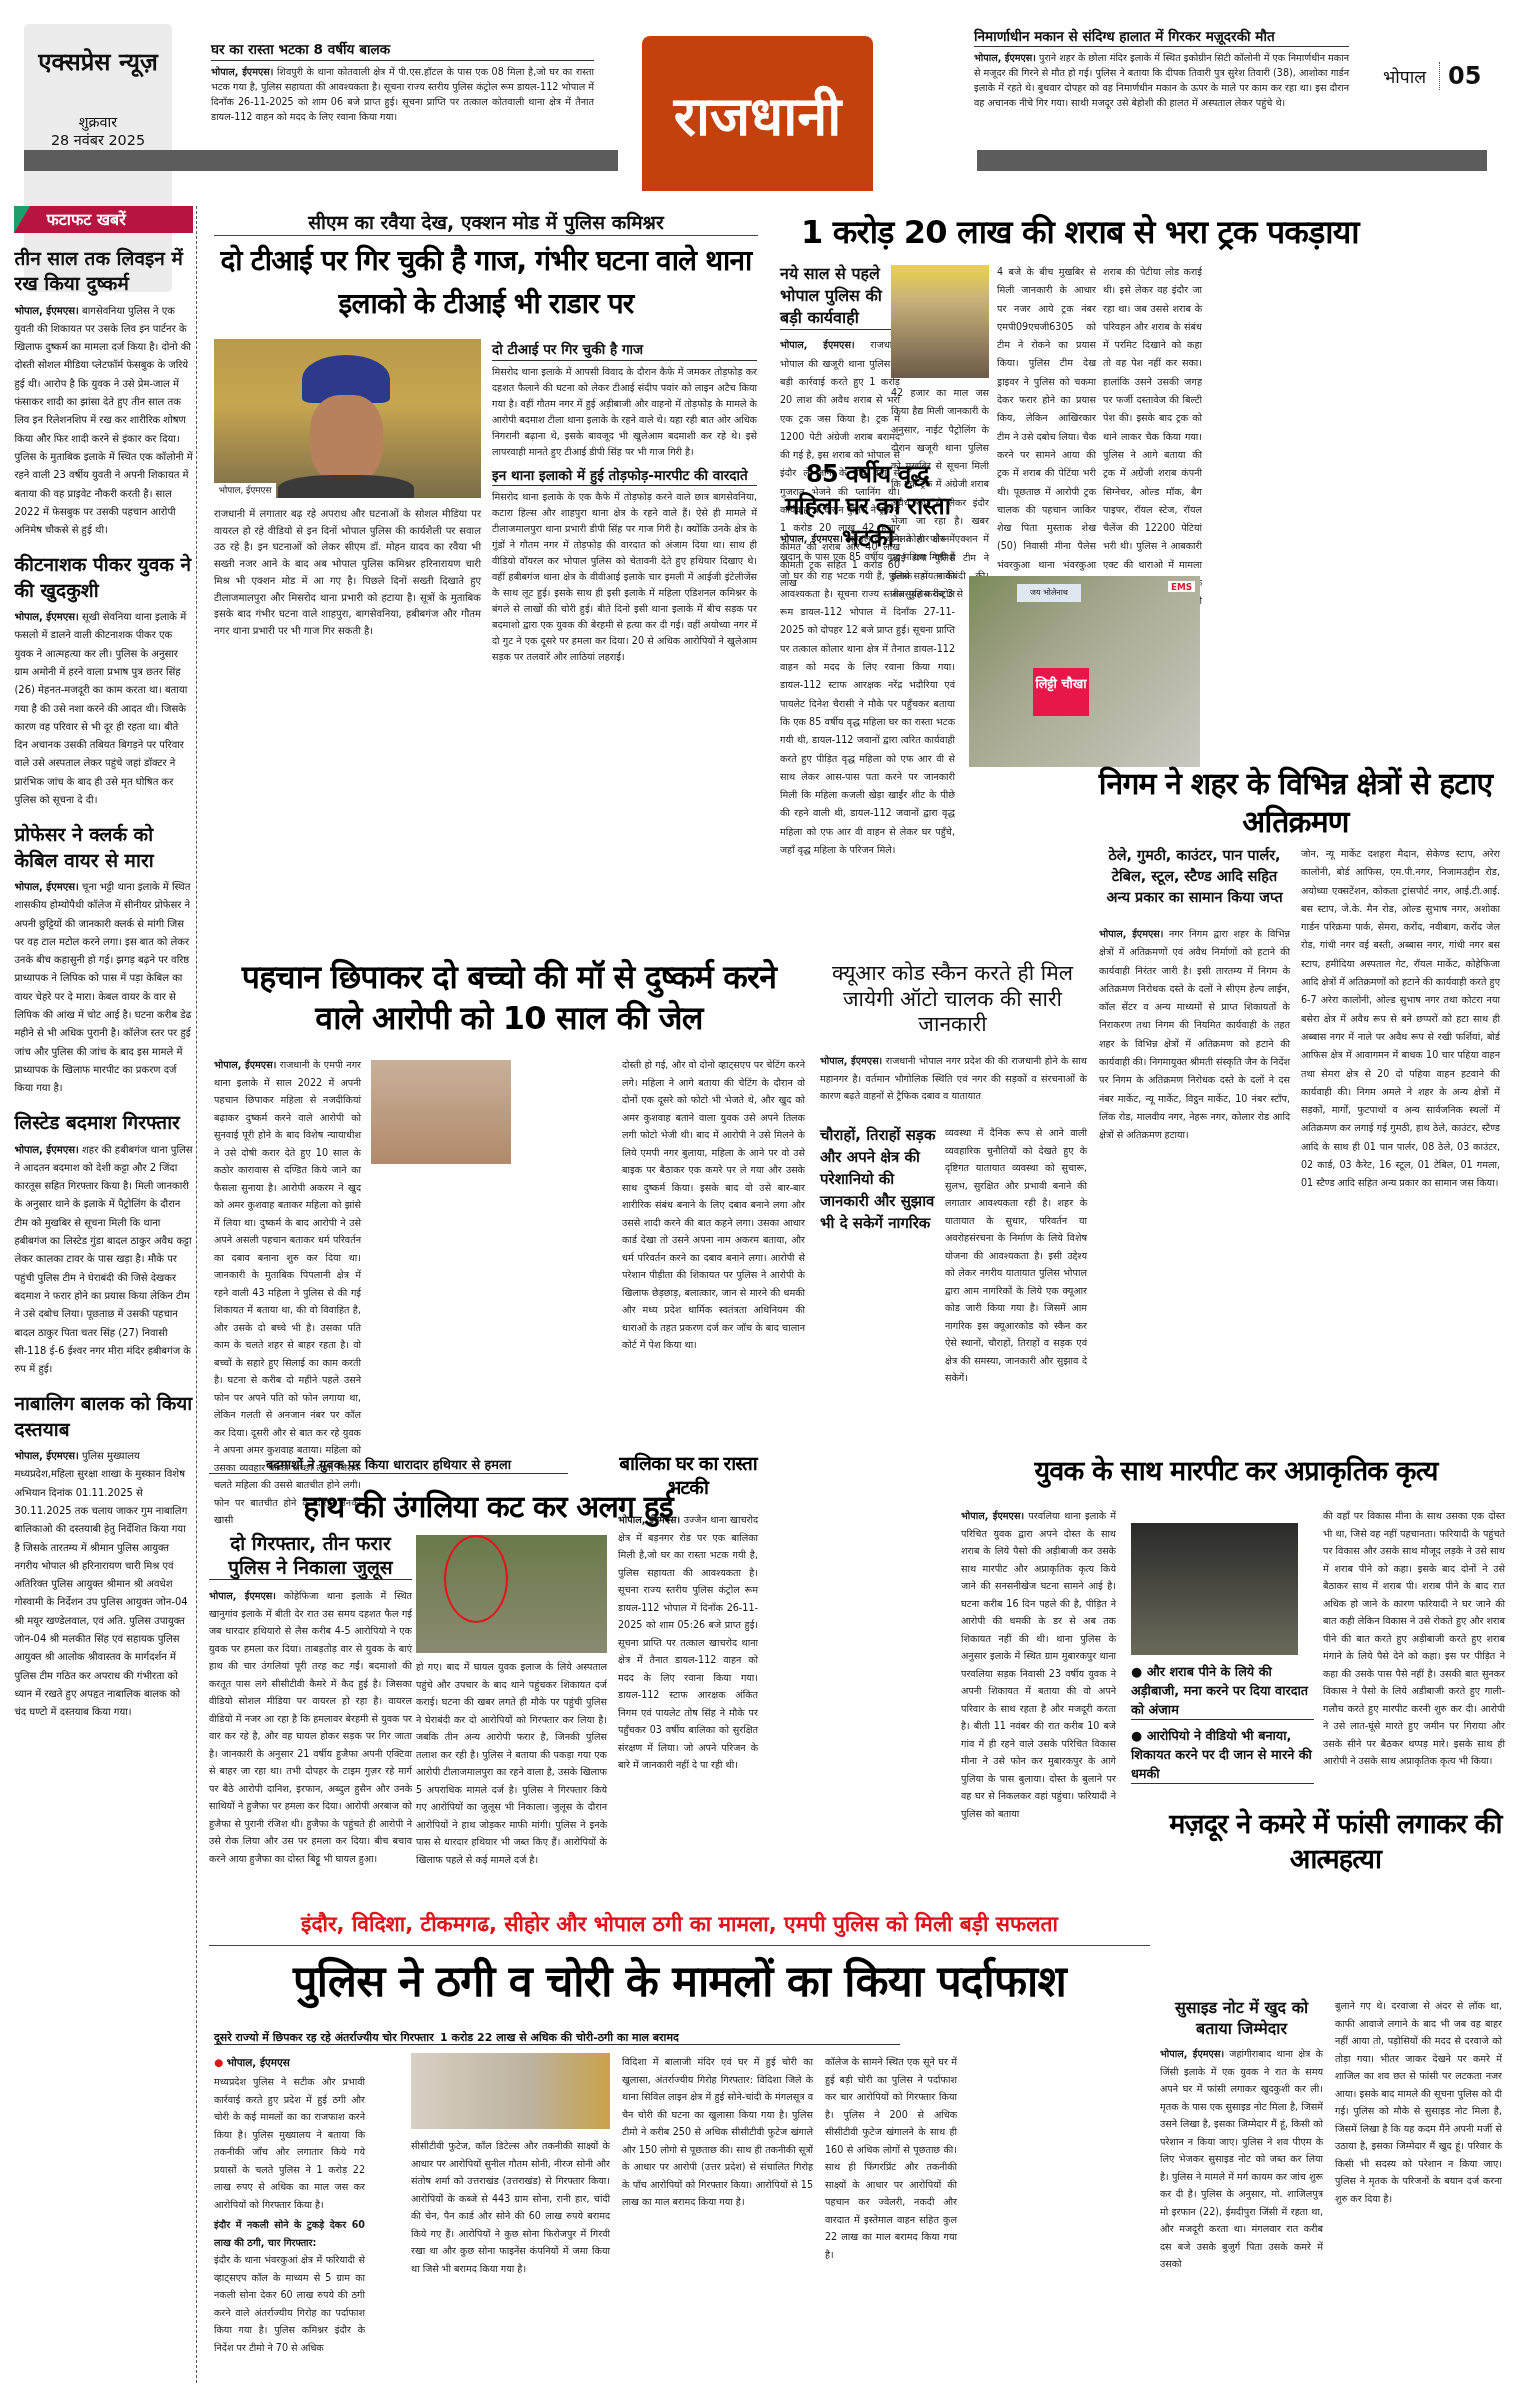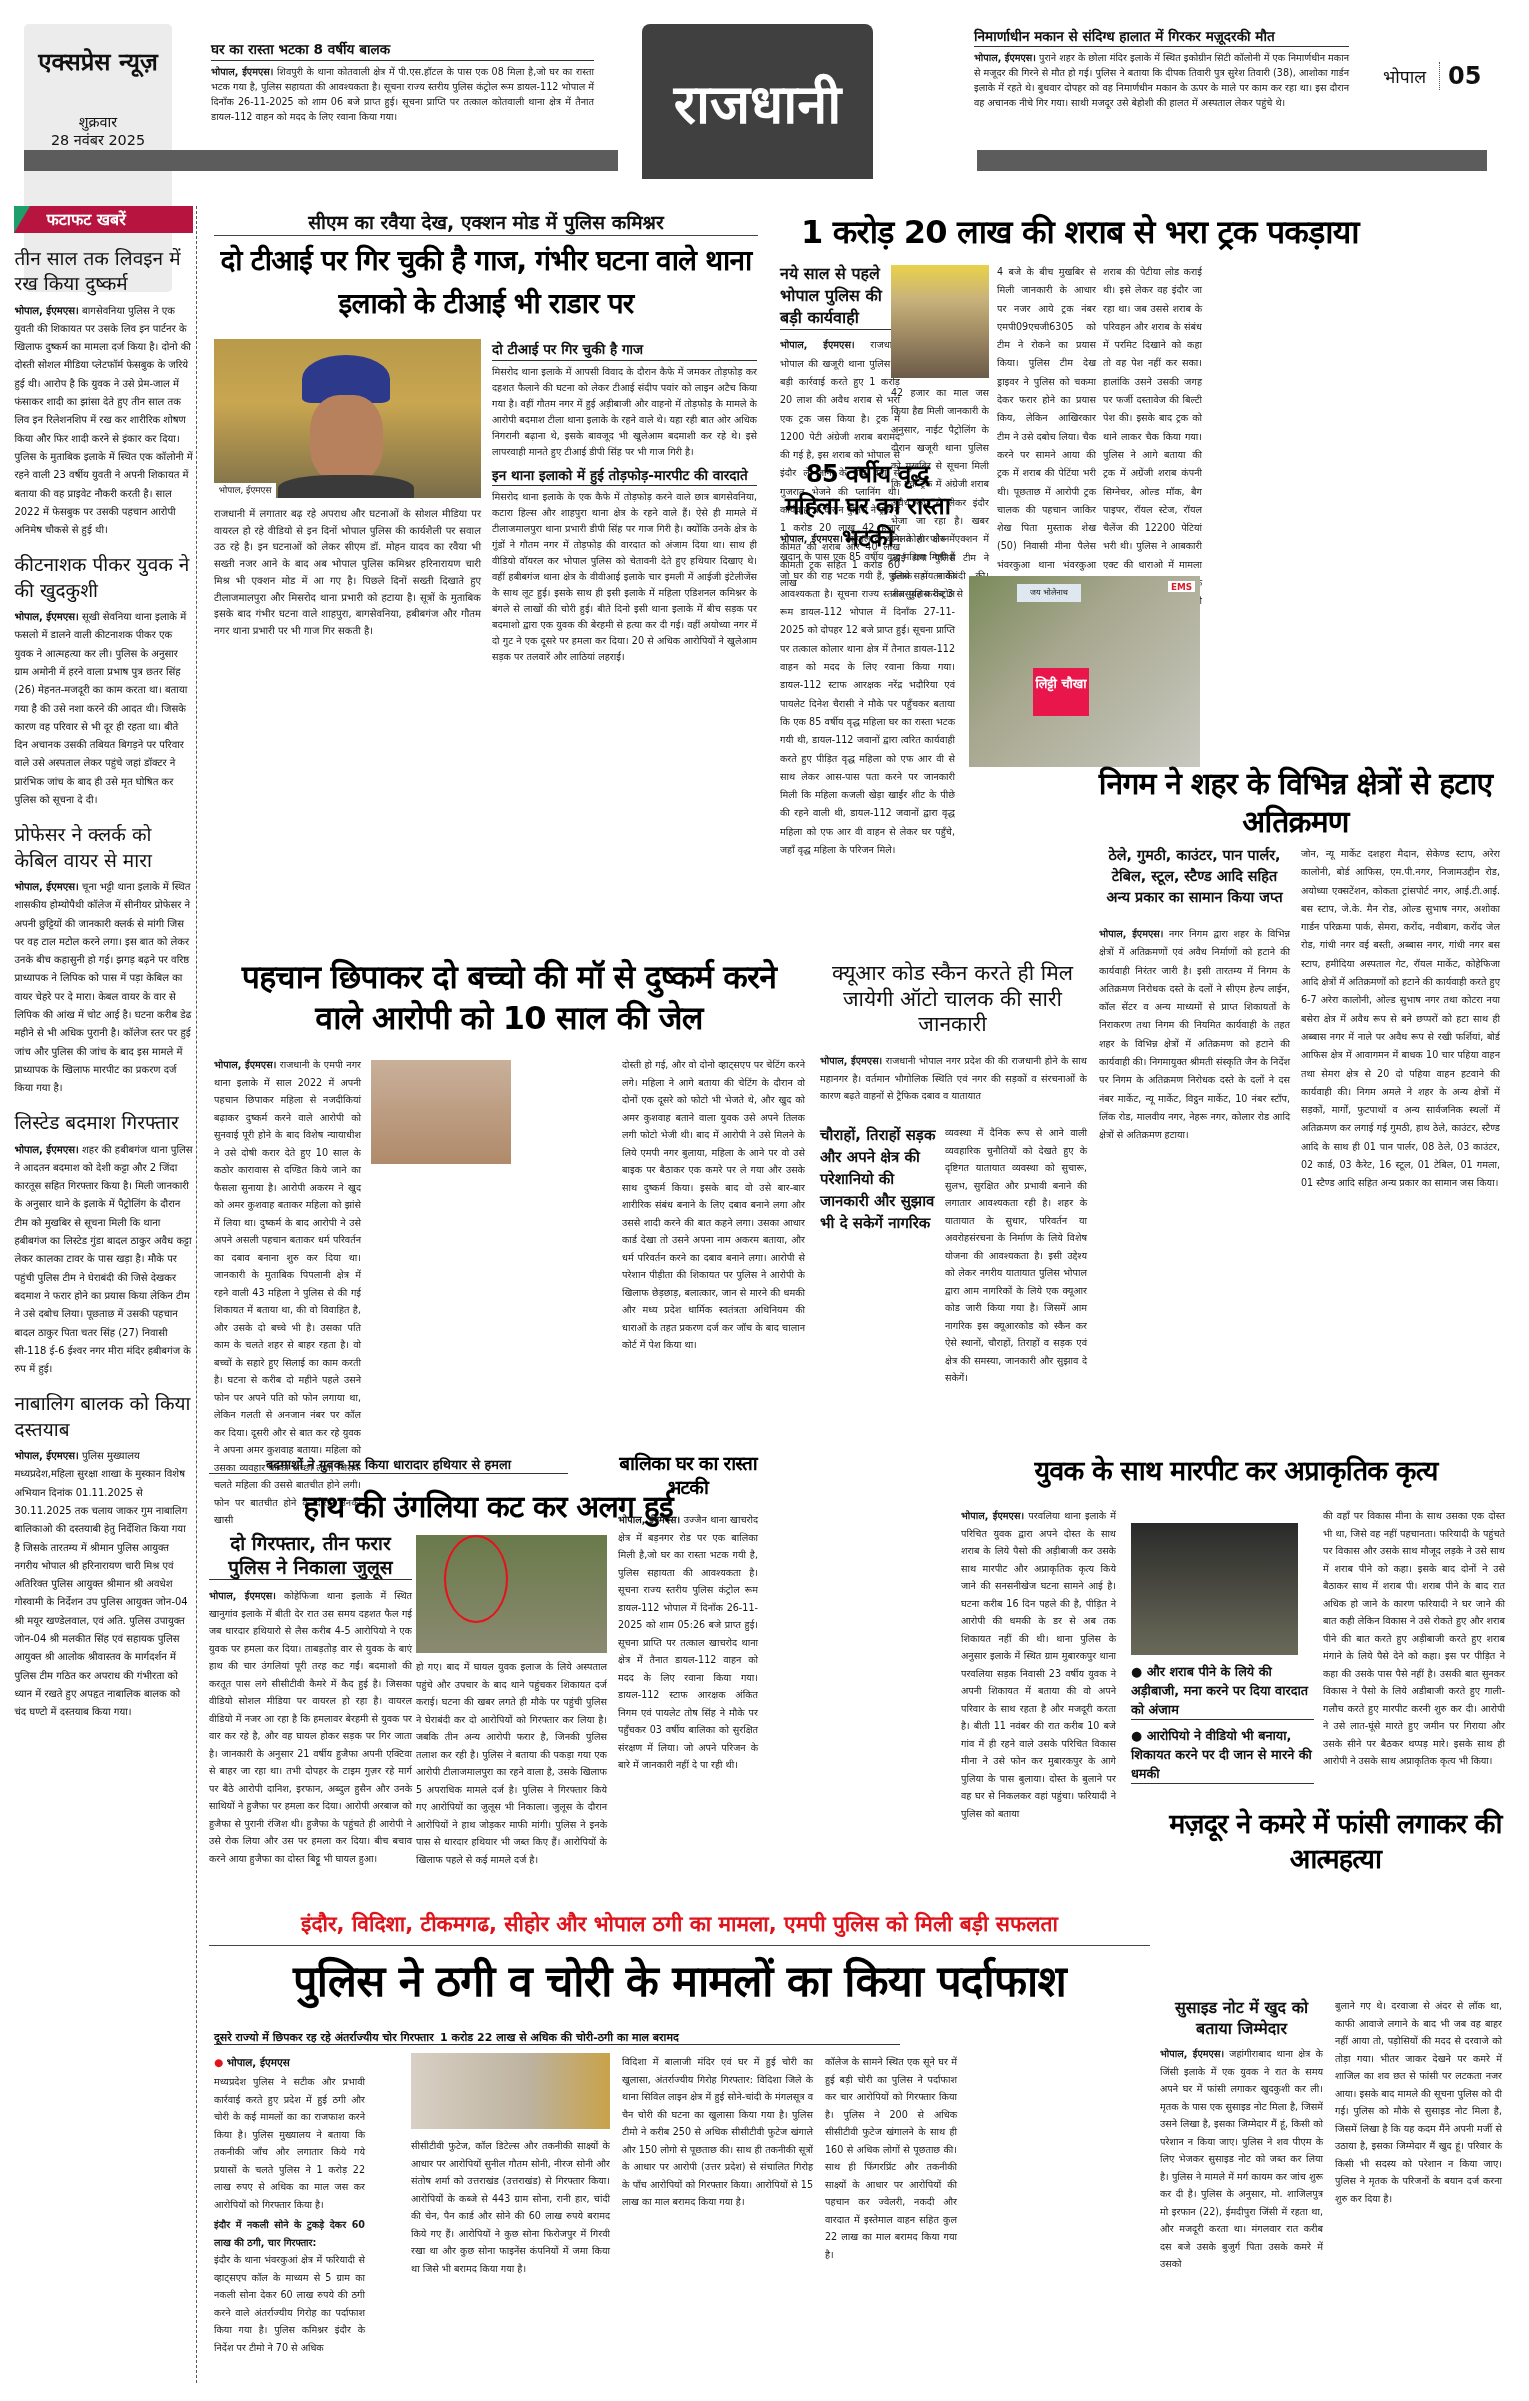--- a/index.html
+++ b/index.html
@@ -22,21 +22,21 @@
   #mast-bar-right { left: 977px; top: 150px; width: 510px; height: 21px; background: #5c5c5c; }
   #section-badge { left: 642px; top: 24px; width: 231px; height: 155px; background: #d81b4a; border-radius: 8px 8px 0 0; color: #fff; font-size: 54px; font-weight: bold; display: flex; align-items: center; justify-content: center; }
   #city-label { left: 1383px; top: 64px; font-size: 17.5px; }
   #page-number { left: 1439px; top: 62px; font-size: 24px; font-weight: bold; border-left: 0.8px dotted #555; padding-left: 8px; }
   .brief-title { font-size: 13.6px; font-weight: bold; border-bottom: 1.6px solid #333; padding-bottom: 1.6px; }
 
   
   #left-col { left: 14.4px; top: 206px; width: 179px; }
   #fatafat-tag { width: 179px; height: 27px; background: #b71540; color: #fff; font-weight: bold; font-size: 16px; padding-left: 32px; line-height: 27px; position: relative; }
   #fatafat-tag::before { content: ""; position: absolute; left: 0; top: 0; border-left: 16px solid #1e9e6a; border-bottom: 27px solid transparent; }
-  .left-head { font-size: 19px; line-height: 25.5px; font-weight: normal; margin: 12.8px 0 4.8px; }
+  .left-head { font-size: 19px; line-height: 25.5px; font-weight: bold; margin: 12.8px 0 4.8px; }
   .left-body { font-size: 10px; line-height: 18.3px; }
   #left-divider { left: 196px; top: 206px; height: 2177px; }
 
   .photo-officer { background: linear-gradient(180deg,#b89a4a 0%,#c9a650 40%,#7a6d4a 100%); }
   .cap { font-size: 8.8px; background:#fff; padding: 1.6px 4.8px; }
   .banner-red { color: #e0121a; font-weight: bold; }
   .bullet::before { content: "● "; }
 </style>
 </head>
 <body>
@@ -45,21 +45,21 @@
 <div class="abs" id="brand-name">एक्सप्रेस न्यूज़</div>
 <div class="abs" id="brand-day">शुक्रवार</div>
 <div class="abs" id="brand-date">28 नवंबर 2025</div>
 
 <div class="abs" style="left:211px;top:39px;width:383px;">
   <div class="brief-title">घर का रास्ता भटका 8 वर्षीय बालक</div>
   <div class="body-text" style="font-size:9.6px;line-height:15px;margin-top:3.2px;"><b>भोपाल, ईएमएस।</b> <span>शिवपुरी के थाना कोतवाली क्षेत्र में पी.एस.हॉटल के पास एक 08 मिला है,जो घर का रास्ता भटक गया है, पुलिस सहायता की आवश्यकता है। सूचना राज्य स्तरीय पुलिस कंट्रोल रूम डायल-112 भोपाल में दिनाँक 26-11-2025 को शाम 06 बजे प्राप्त हुई। सूचना प्राप्ति पर तत्काल कोतवाली थाना क्षेत्र में तैनात डायल-112 वाहन को मदद के लिए रवाना किया गया।</span></div>
 </div>
 <div class="abs" id="mast-bar-left"></div>
 
-<div class="abs" id="section-badge" style="background: #404040;">राजधानी</div>
+<div class="abs" id="section-badge" style="background: #c2410c; margin-top: 12px;">राजधानी</div>
 
 <div class="abs" style="left:974px;top:25.5px;width:375px;">
   <div class="brief-title">निमार्णाधीन मकान से संदिग्ध हालात में गिरकर मज़ूदरकी मौत</div>
   <div class="body-text" style="font-size:9.6px;line-height:15px;margin-top:3.2px;"><b>भोपाल, ईएमएस।</b> <span>पुराने शहर के छोला मंदिर इलाके में स्थित इकोग्रीन सिटी कॉलोनी में एक निमार्णधीन मकान से मजूदर की गिरने से मौत हो गई। पुलिस ने बताया कि दीपक तिवारी पुत्र सुरेश तिवारी (38), आशोका गार्डन इलाके में रहते थे। बुधवार दोपहर को वह निमार्णधीन मकान के ऊपर के माले पर काम कर रहा था। इस दौरान वह अचानक नीचे गिर गया। साथी मजदूर उसे बेहोशी की हालत में अस्पताल लेकर पहुंचे थे।</span></div>
 </div>
 <div class="abs" id="mast-bar-right"></div>
 <div class="abs" id="city-label">भोपाल</div>
 <div class="abs" id="page-number">05</div>
 
 <div class="abs" id="left-col">

